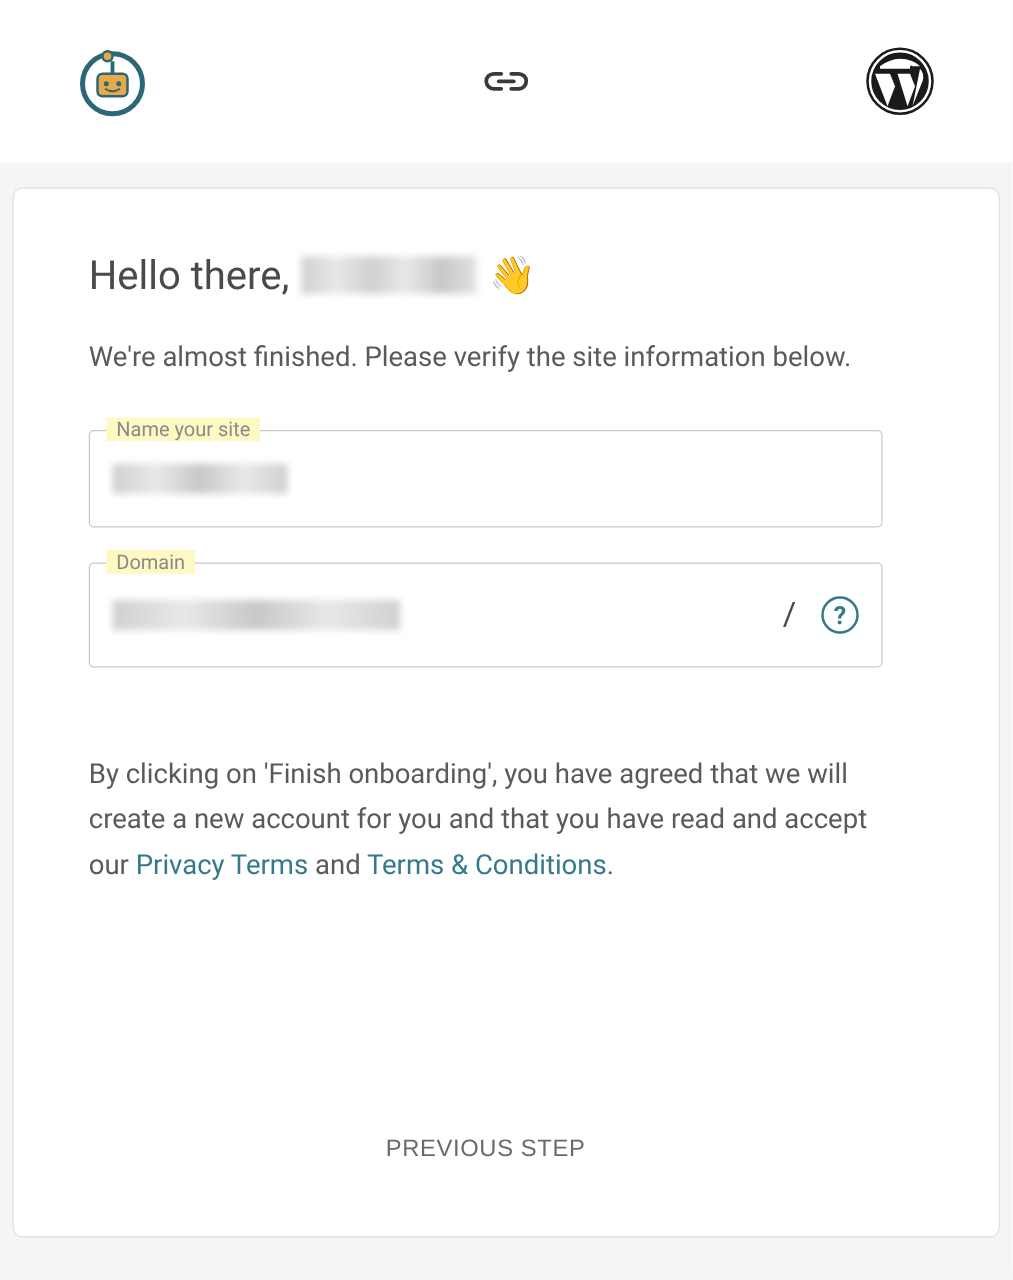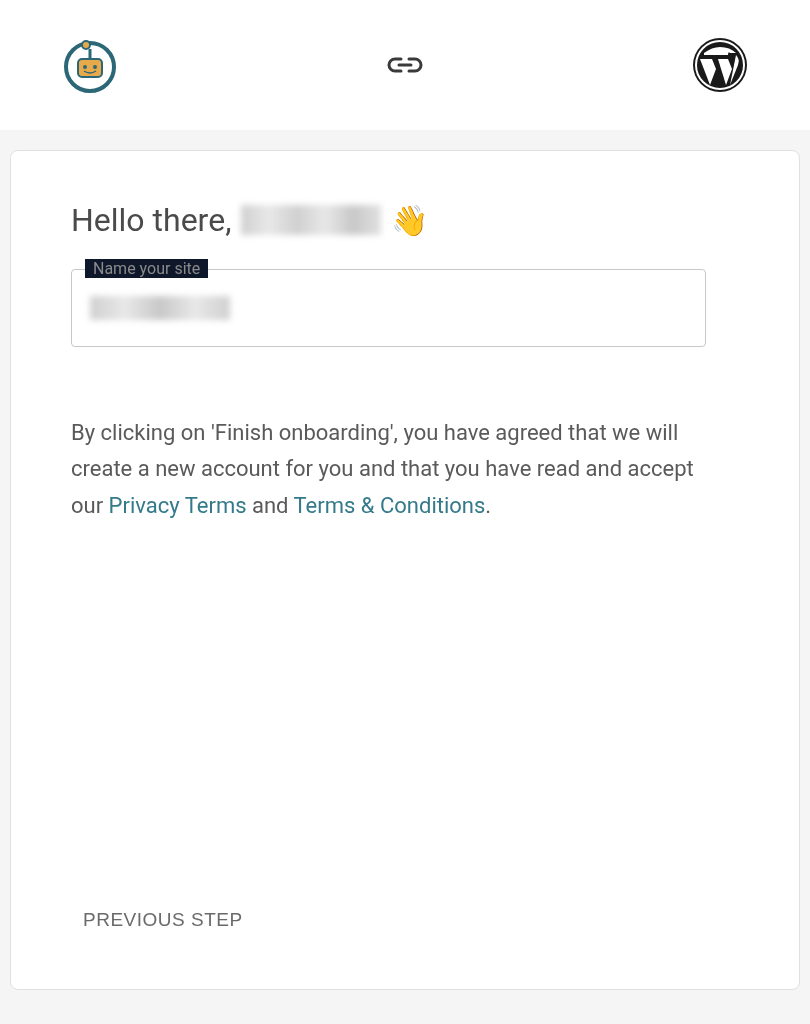--- a/index.html
+++ b/index.html
@@ -80,21 +80,21 @@
       margin-bottom: 40px;
     }
     .field-group {
       position: relative;
       margin-bottom: 28px;
     }
     .field-label {
       position: absolute;
       top: -10px;
       left: 14px;
-      background: #0f172a;
+      background: #fef9c3;
       padding: 0 8px;
       font-size: 16px;
       color: #8a8a8a;
     }
     .field-input-wrapper {
       width: 100%;
       border: 1px solid #c8c8c8;
       border-radius: 4px;
       padding: 26px 18px;
       display: flex;
@@ -140,21 +140,21 @@
       margin-top: 40px;
       margin-bottom: 60px;
     }
     .agreement-link {
       color: #347a8a;
       text-decoration: none;
       cursor: pointer;
     }
     .button-row {
       display: flex;
-      justify-content: flex-start;
+      justify-content: center;
       align-items: center;
       gap: 30px;
       margin-top: auto;
     }
     .btn-secondary {
       background: transparent;
       border: none;
       color: #6a6a6a;
       font-size: 19px;
       font-weight: 500;
@@ -210,28 +210,37 @@
 
 <div class="content-wrapper">
   <div class="card">
 
     <h1 class="greeting">
       <span class="greeting-prefix">Hello there,</span>
       <span class="greeting-name"></span>
       <span class="wave-emoji">👋</span>
     </h1>
 
+    <p class="subtitle">We're almost finished. Please verify the site information below.</p>
 
     <div class="field-group">
       <label class="field-label">Name your site</label>
       <div class="field-input-wrapper">
         <span class="blurred-value site-name"></span>
       </div>
     </div>
 
+    <div class="field-group">
+      <label class="field-label">Domain</label>
+      <div class="field-input-wrapper">
+        <span class="blurred-value domain-name"></span>
+        <span class="domain-suffix">/</span>
+        <span class="help-icon">?</span>
+      </div>
+    </div>
 
     <p class="agreement-text">
       <span>By clicking on 'Finish onboarding', you have agreed that we will create a new account for you and that you have read and accept our </span><a class="agreement-link">Privacy Terms</a><span> and </span><a class="agreement-link">Terms &amp; Conditions</a><span>.</span>
     </p>
 
     <div class="button-row">
       <button class="btn-secondary">PREVIOUS STEP</button>
     </div>
 
   </div>

